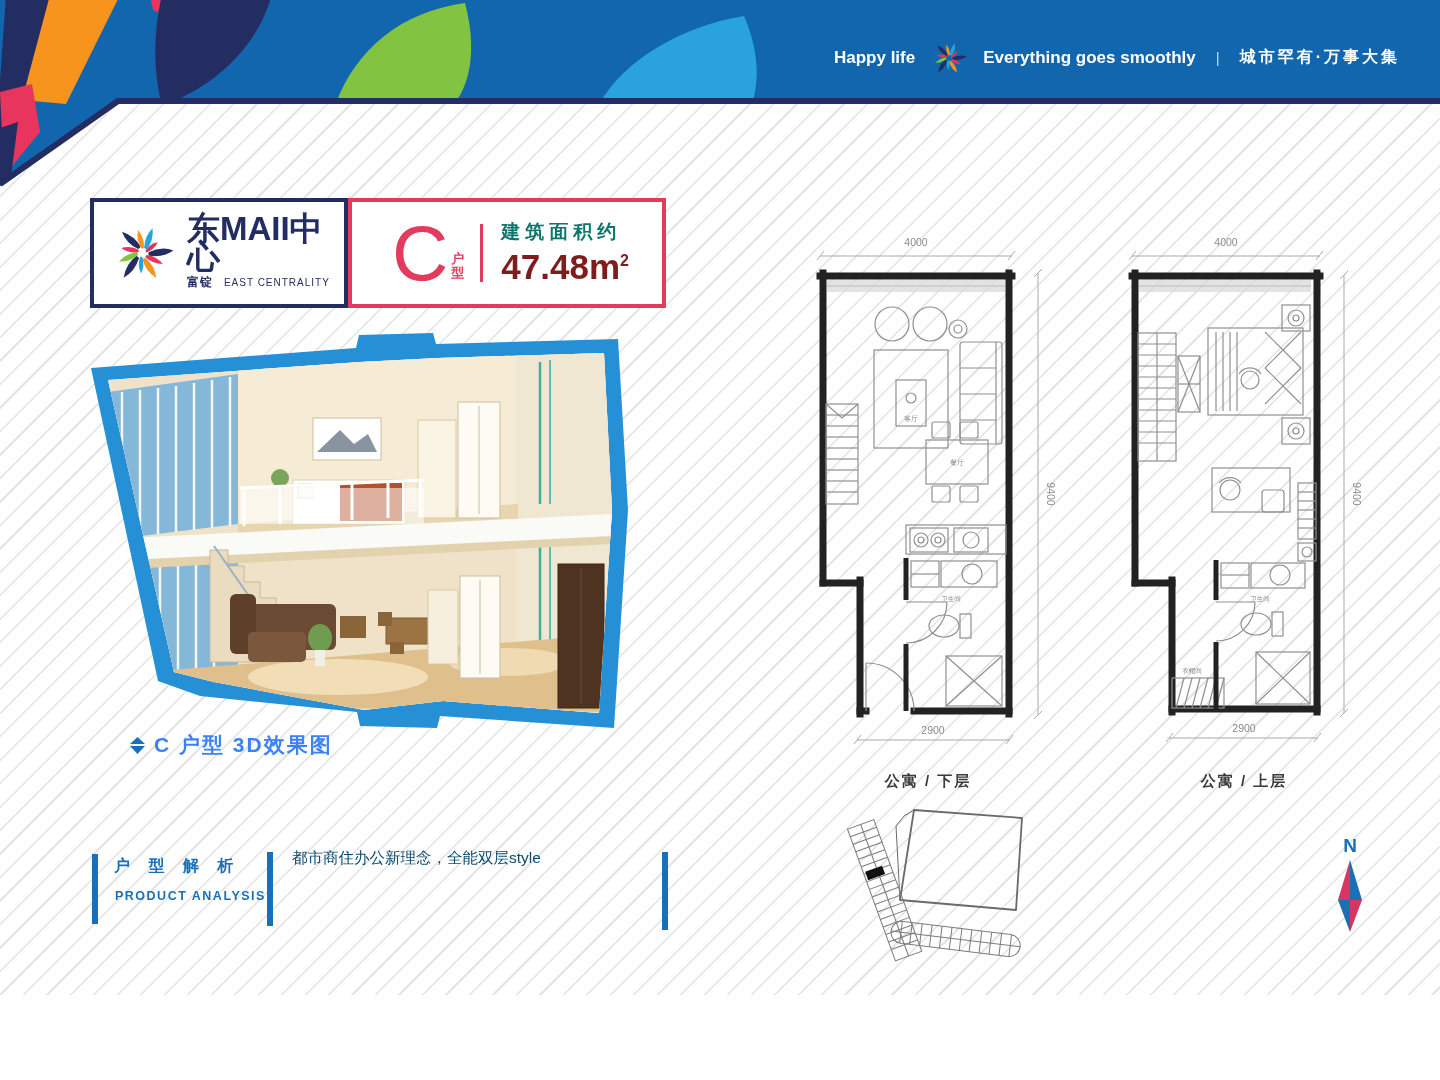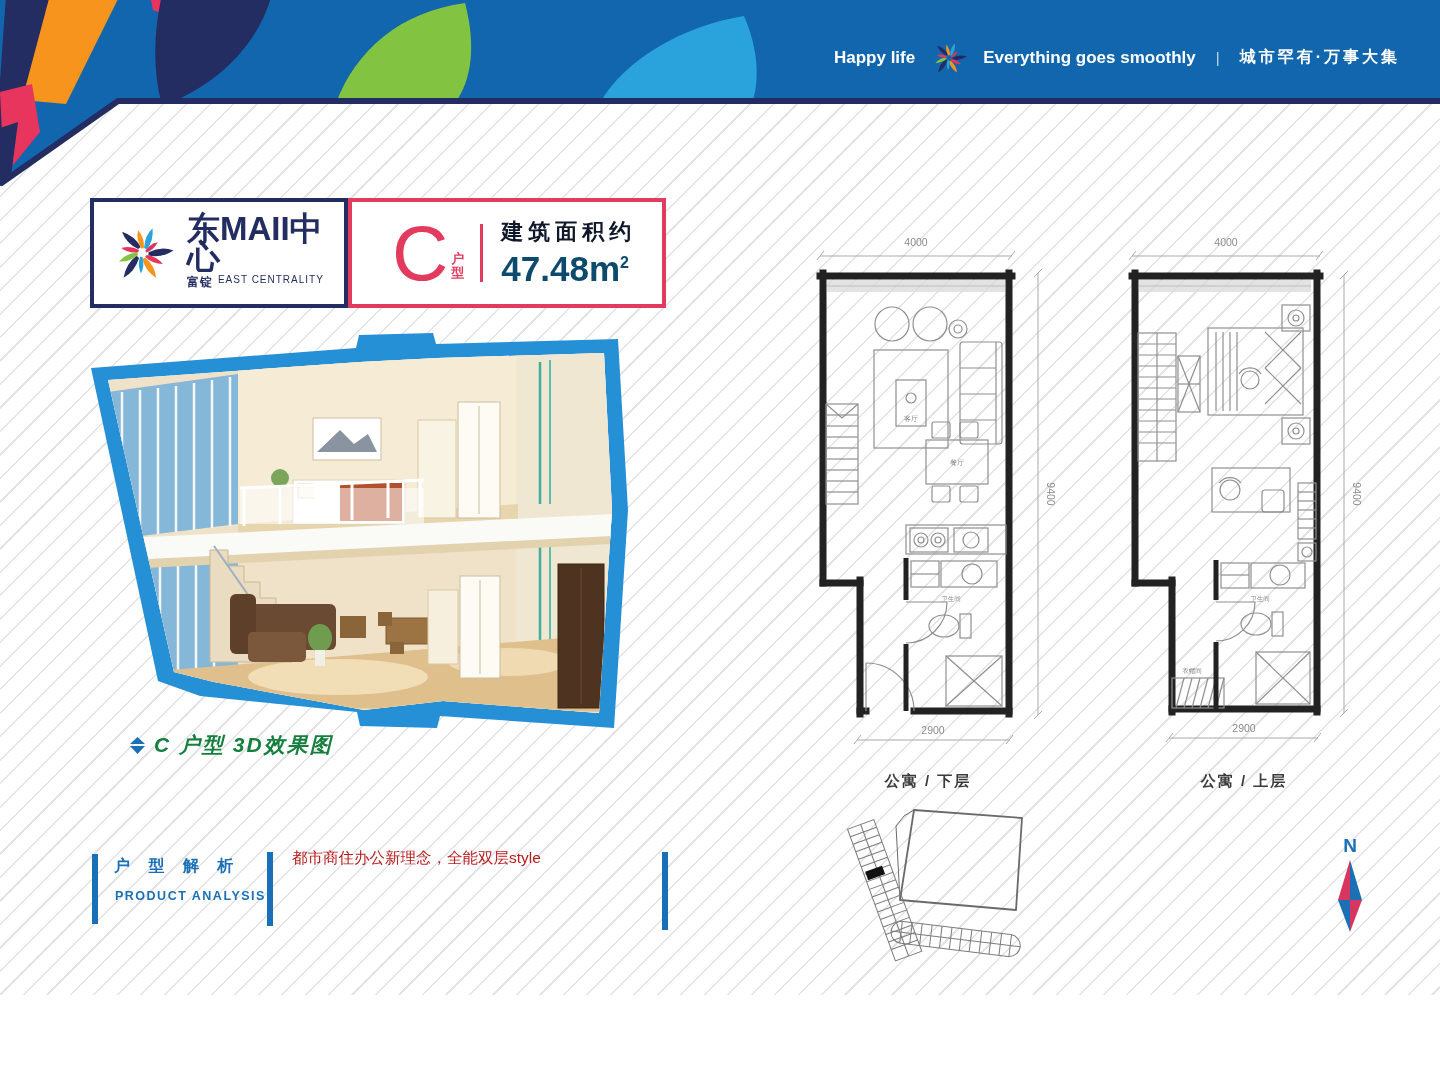--- a/index.html
+++ b/index.html
@@ -14,45 +14,45 @@
   .hdr{position:absolute;left:830px;top:0;height:115px;width:570px;display:flex;align-items:center;
        justify-content:flex-end;gap:14px;color:#ffffff;}
   .hdr .en1{font-size:17px;font-weight:bold;}
   .hdr .en2{font-size:17px;font-weight:bold;}
   .hdr .sep{font-size:15px;opacity:.75;font-weight:300;margin:0 6px;}
   .hdr .cn{font-size:16px;font-weight:bold;letter-spacing:3px;}
   
   .logo-box{position:absolute;left:90px;top:198px;width:258px;height:110px;background:#ffffff;
      border:4px solid #232d62;box-sizing:border-box;display:flex;align-items:center;padding-left:14px;gap:10px;}
   .brand-txt .nm{font-size:33px;font-weight:bold;color:#232d62;line-height:28px;}
-  .brand-txt .sub{font-size:10px;color:#232d62;letter-spacing:1px;margin-top:3px;display:flex;gap:5px;align-items:flex-start;}
+  .brand-txt .sub{font-size:10px;color:#232d62;letter-spacing:1px;margin-top:3px;display:flex;gap:11px;align-items:center;}
   .brand-txt .sub b{font-size:12px;}
   .unit-box{position:absolute;left:348px;top:198px;width:318px;height:110px;background:#ffffff;
      border:4px solid #e23b5e;box-sizing:border-box;display:flex;align-items:center;padding-left:40px;}
   .unit-c{font-size:78px;color:#e23b5e;font-weight:400;line-height:78px;}
   .unit-type{display:flex;flex-direction:column;margin-left:3px;margin-top:26px;}
   .unit-type span{font-size:13px;line-height:14px;color:#e23b5e;font-weight:bold;}
   .unit-div{width:3px;height:58px;background:#e23b5e;margin:0 18px 0 16px;}
-  .area .lab{font-size:22px;font-weight:bold;color:#0f172a;letter-spacing:5px;}
-  .area .val{font-size:35px;font-weight:bold;color:#0c4a6e;margin-top:2px;}
+  .area .lab{font-size:19px;font-weight:bold;color:#0f766e;letter-spacing:5px;}
+  .area .val{font-size:35px;font-weight:bold;color:#7f1d1d;margin-top:2px;}
   .area .val sup{font-size:16px;}
   
   .render{position:absolute;left:88px;top:332px;width:548px;height:398px;}
   .render-cap{position:absolute;left:130px;top:731px;display:flex;align-items:center;gap:9px;}
-  .render-cap .t{font-size:21px;font-weight:bold;color:#15803d;letter-spacing:2px;font-style:italic;}
+  .render-cap .t{font-size:21px;font-weight:bold;color:#3b82f6;letter-spacing:2px;}
   
   .plan-lower{position:absolute;left:770px;top:228px;width:290px;height:575px;}
   .plan-upper{position:absolute;left:1080px;top:228px;width:290px;height:575px;}
   .siteplan{position:absolute;left:826px;top:794px;width:212px;height:172px;}
   .north{position:absolute;left:1322px;top:830px;width:56px;height:112px;}
   
   .bar{position:absolute;width:6px;background:#1a70b8;}
   .an-title{position:absolute;left:114px;top:856px;font-size:16px;font-weight:bold;color:#1a70b8;letter-spacing:7px;}
   .an-sub{position:absolute;left:115px;top:889px;font-size:12.5px;font-weight:bold;color:#1a70b8;letter-spacing:1.5px;text-align:right;}
-  .an-text{position:absolute;left:292px;top:843px;width:380px;font-size:15.5px;color:#b91c1c;line-height:30px;white-space:nowrap;}
+  .an-text{position:absolute;left:292px;top:843px;width:380px;font-size:15.5px;color:#0c4a6e;line-height:30px;white-space:nowrap;}
   svg text{font-family:"Liberation Sans",sans-serif;}
 </style>
 </head>
 <body>
 
 <div class="page">
 
   <div class="hatch-panel"></div>
 
   <svg class="decor" viewBox="0 0 1440 200">

